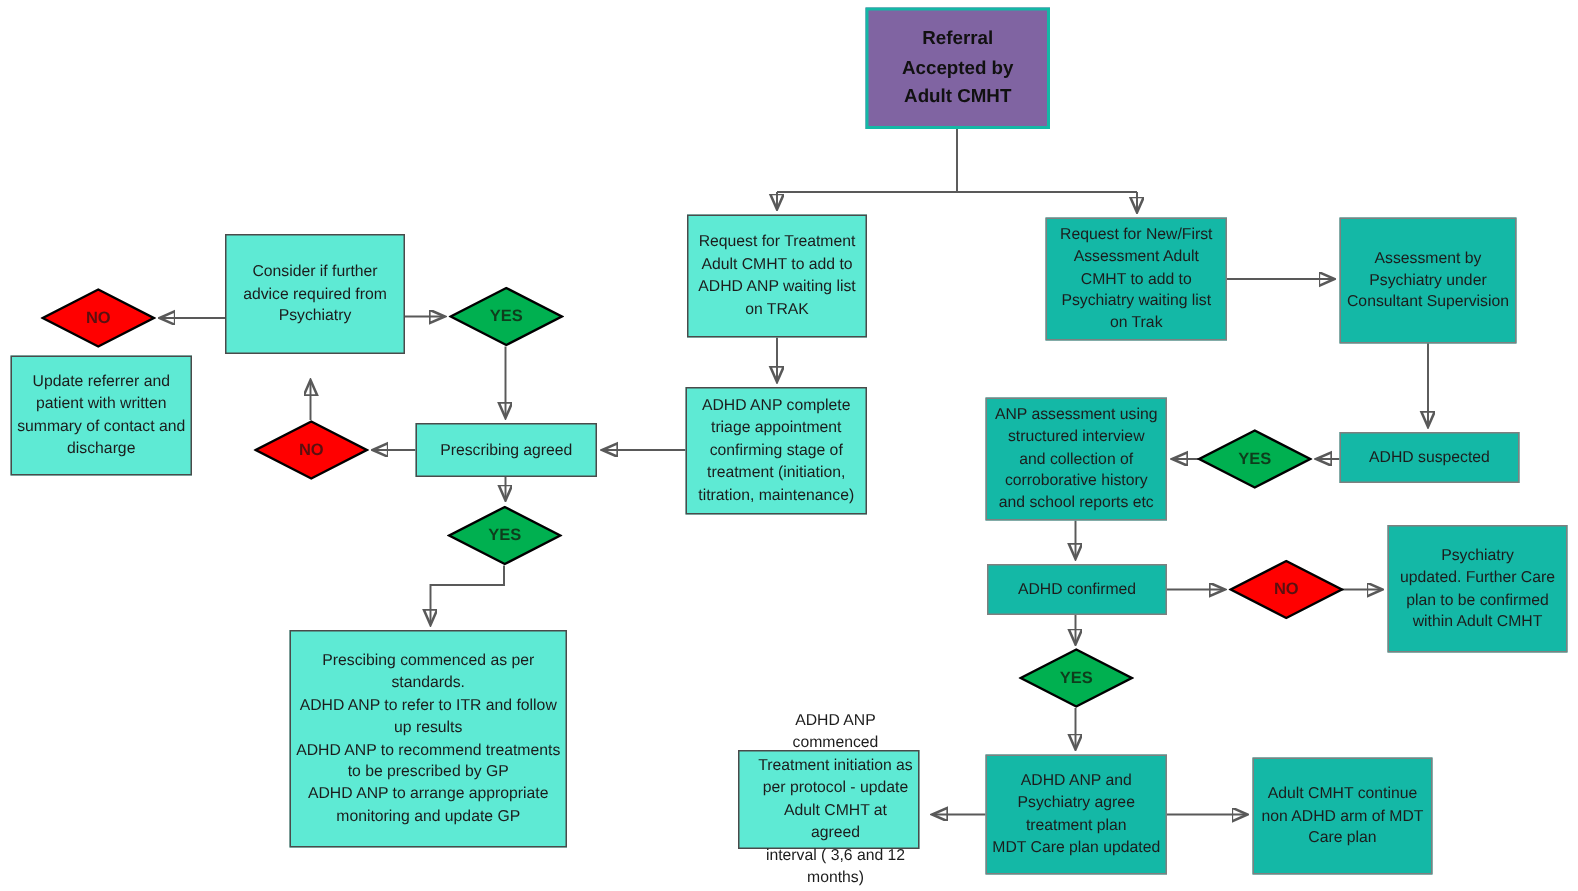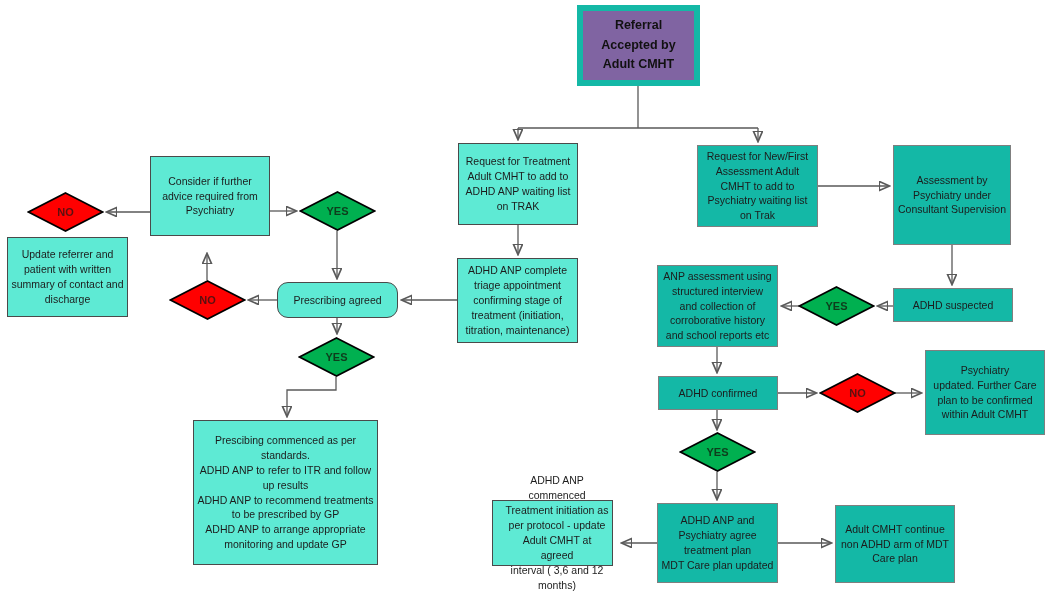--- a/index.html
+++ b/index.html
@@ -10,21 +10,21 @@
   .connectors{position:absolute;left:0;top:0;width:1052px;height:594px;pointer-events:none;}
   .connectors path{stroke:#595959;stroke-width:1.3;fill:none;}
   .node{
     position:absolute;display:flex;align-items:center;justify-content:center;
     text-align:center;font-size:10.5px;line-height:1.42;color:#1c1c1c;
     padding:2px 3px;box-sizing:border-box;white-space:pre-line;
   }
   .tan{background:#5eead4;border:1.2px solid #4a4a4a;}
   .blue{background:#14b8a6;border:1.2px solid #7f7f7f;}
   .purple{
-    background:#8064A2;border:6px solid #14b8a6;font-weight:bold;
+    background:#8064A2;border:2px solid #14b8a6;font-weight:bold;
     font-size:12.5px;line-height:1.55;color:#111111;
   }
   .diamond{position:absolute;width:77px;height:40px;}
   .diamond svg{position:absolute;left:0;top:0;display:block;}
   .diamond .dlabel{
     position:absolute;left:0;top:0;width:100%;height:100%;
     display:flex;align-items:center;justify-content:center;
     font-size:11px;font-weight:bold;
   }
   .diamond.green polygon{fill:#00B050;stroke:#000000;stroke-width:1.6;}
@@ -76,21 +76,21 @@
 Adult CMHT to add to
 ADHD ANP waiting list
 on TRAK</div>
 
   <div class="node blue" style="left:697px;top:145px;width:121px;height:82px;">Request for New/First
 Assessment  Adult
 CMHT to add to
 Psychiatry waiting list
 on Trak</div>
 
-  <div class="node blue" style="left:893px;top:145px;width:118px;height:100px;">Assessment by
+  <div class="node blue" style="left:893px;top:145px;width:118px;height:84px;">Assessment by
 Psychiatry under
 Consultant Supervision</div>
 
   <div class="node blue" style="left:893px;top:288px;width:120px;height:34px;">ADHD suspected</div>
 
   <div class="node blue" style="left:657px;top:265px;width:121px;height:82px;">ANP assessment using
 structured interview
 and collection of
 corroborative history
 and school reports etc</div>
@@ -117,21 +117,21 @@
 Adult CMHT at agreed
 interval ( 3,6 and 12
 months)</div>
 
   <div class="node tan" style="left:457px;top:258px;width:121px;height:85px;">ADHD ANP complete
 triage appointment
 confirming stage of
 treatment (initiation,
 titration, maintenance)</div>
 
-  <div class="node tan" style="left:277px;top:282px;width:121px;height:36px;border-radius:11px;">Prescribing agreed</div>
+  <div class="node tan" style="left:277px;top:282px;width:121px;height:36px;">Prescribing agreed</div>
 
   <div class="node tan" style="left:150px;top:156px;width:120px;height:80px;">Consider if further
 advice required from
 Psychiatry</div>
 
   <div class="node tan" style="left:7px;top:237px;width:121px;height:80px;">Update referrer and
 patient with written
 summary of contact and
 discharge</div>
 

